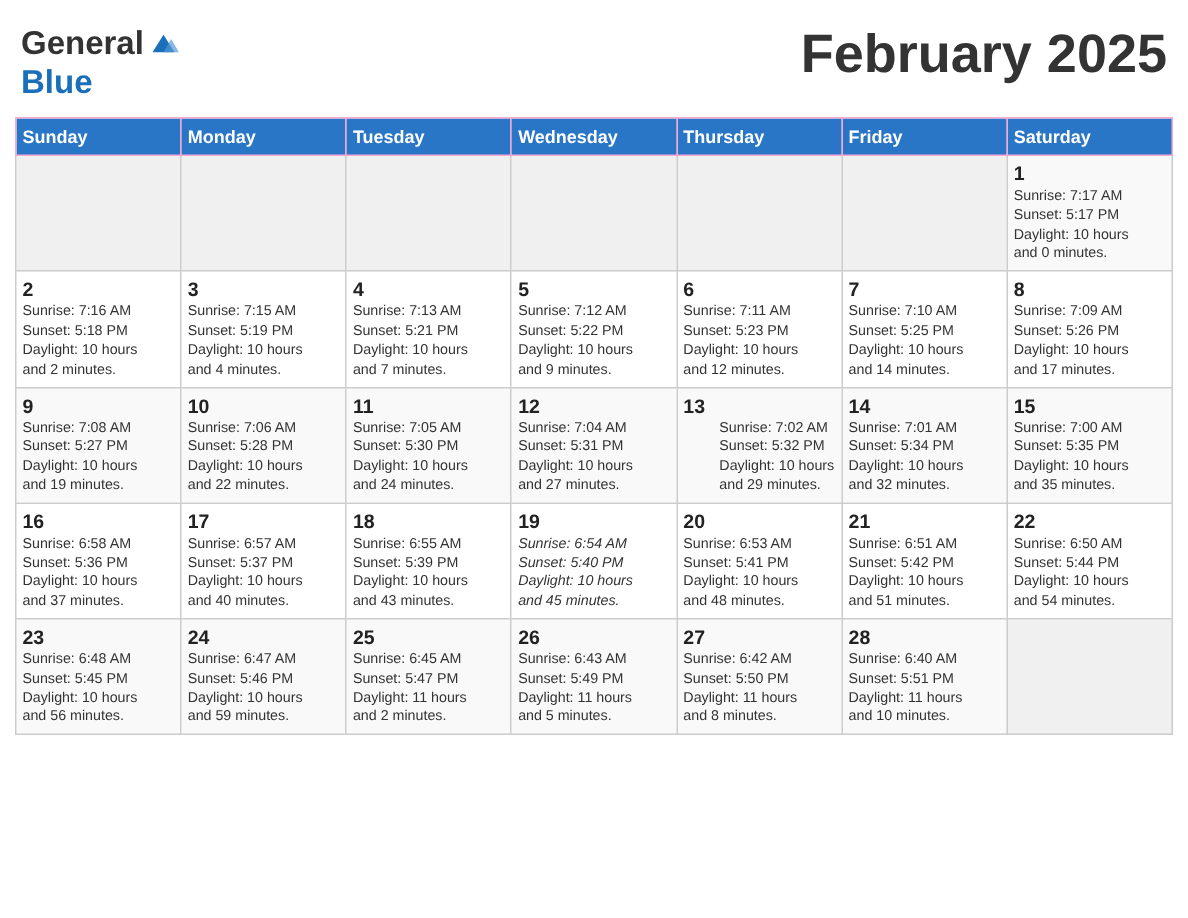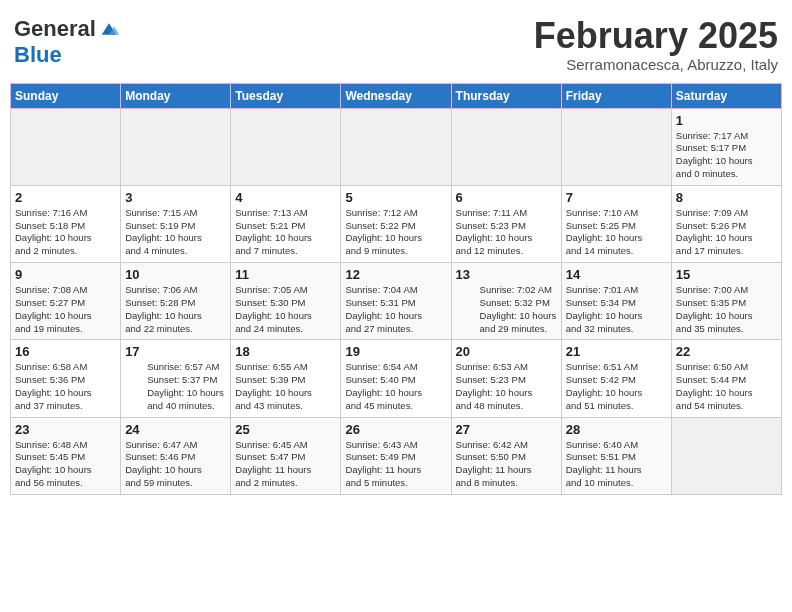--- a/index.html
+++ b/index.html
@@ -97,21 +97,20 @@
           <polygon points="15,20 22,8 29,20" fill="#5599d4" opacity="0.7"></polygon>
         </svg>
       </div>
       <div>
         <span class="logo-blue" style="font-size:22px;font-weight:bold;color:#1a6fba;">Blue</span>
       </div>
     </div>
   </div>
   <div class="title-block">
     <div class="month-title">February 2025</div>
-    <div class="location">Serramonacesca, Abruzzo, Italy</div>
   </div>
 </div>
 
 <table>
   <thead>
     <tr>
     <th>Sunday</th>
         <th>Monday</th>
         <th>Tuesday</th>
         <th>Wednesday</th>
@@ -241,43 +240,43 @@
       <tr>
         <td>
           <span class="day-num">16</span>
           <div class="day-info" style="white-space: pre-line;">Sunrise: 6:58 AM
 Sunset: 5:36 PM
 Daylight: 10 hours
 and 37 minutes.</div>
         </td>
         <td>
           <span class="day-num">17</span>
-          <div class="day-info" style="white-space: pre-line; margin-left: 22px;">Sunrise: 6:57 AM
+          <div class="day-info" style="white-space: pre-line;">Sunrise: 6:57 AM
 Sunset: 5:37 PM
 Daylight: 10 hours
 and 40 minutes.</div>
         </td>
         <td>
           <span class="day-num">18</span>
           <div class="day-info" style="white-space: pre-line;">Sunrise: 6:55 AM
 Sunset: 5:39 PM
 Daylight: 10 hours
 and 43 minutes.</div>
         </td>
         <td>
           <span class="day-num">19</span>
-          <div class="day-info" style="white-space: pre-line;">Sunrise: 6:54 AM
+          <div class="day-info" style="white-space: pre-line; font-style: italic;">Sunrise: 6:54 AM
 Sunset: 5:40 PM
 Daylight: 10 hours
 and 45 minutes.</div>
         </td>
         <td>
           <span class="day-num">20</span>
           <div class="day-info" style="white-space: pre-line;">Sunrise: 6:53 AM
-Sunset: 5:23 PM
+Sunset: 5:41 PM
 Daylight: 10 hours
 and 48 minutes.</div>
         </td>
         <td>
           <span class="day-num">21</span>
           <div class="day-info" style="white-space: pre-line;">Sunrise: 6:51 AM
 Sunset: 5:42 PM
 Daylight: 10 hours
 and 51 minutes.</div>
         </td>

